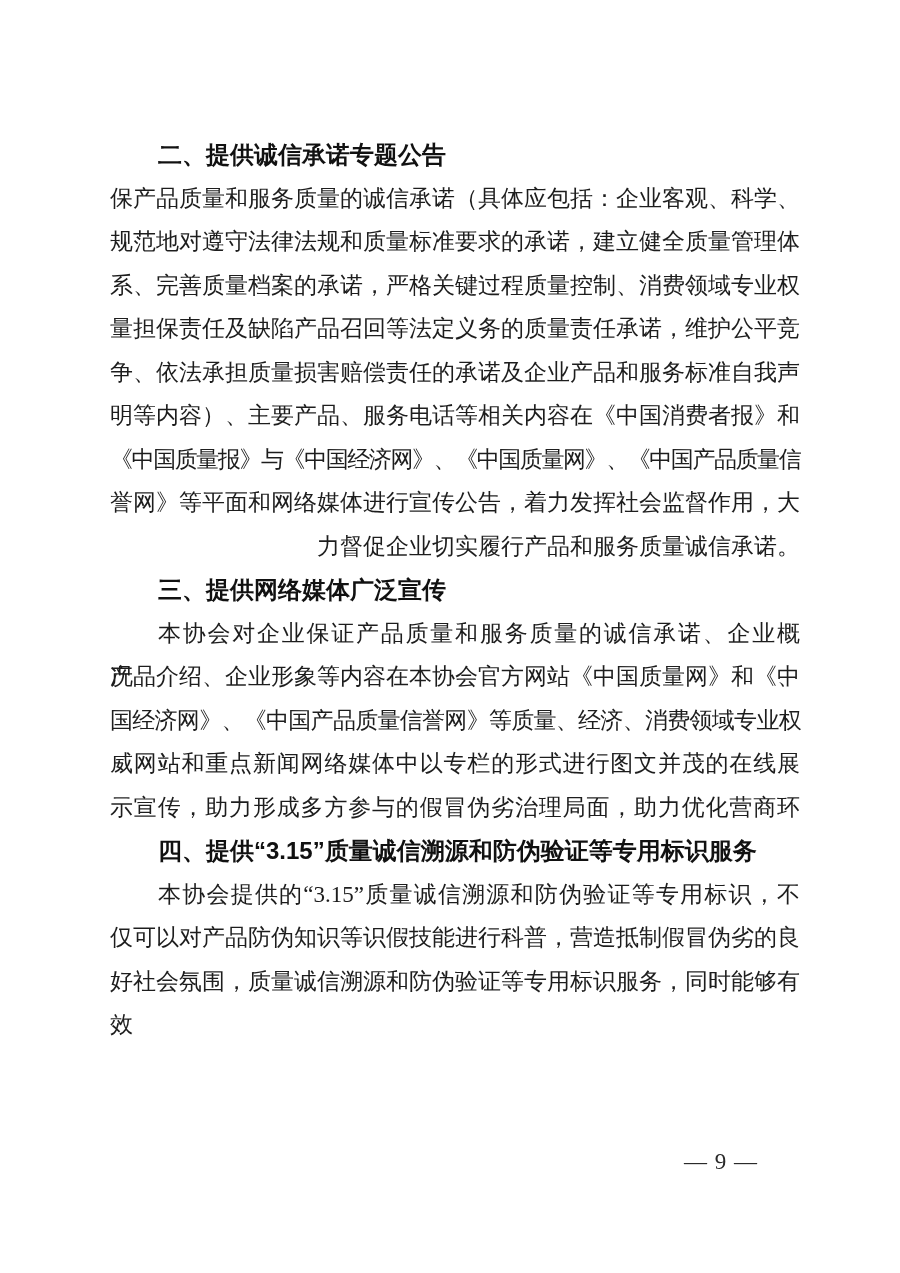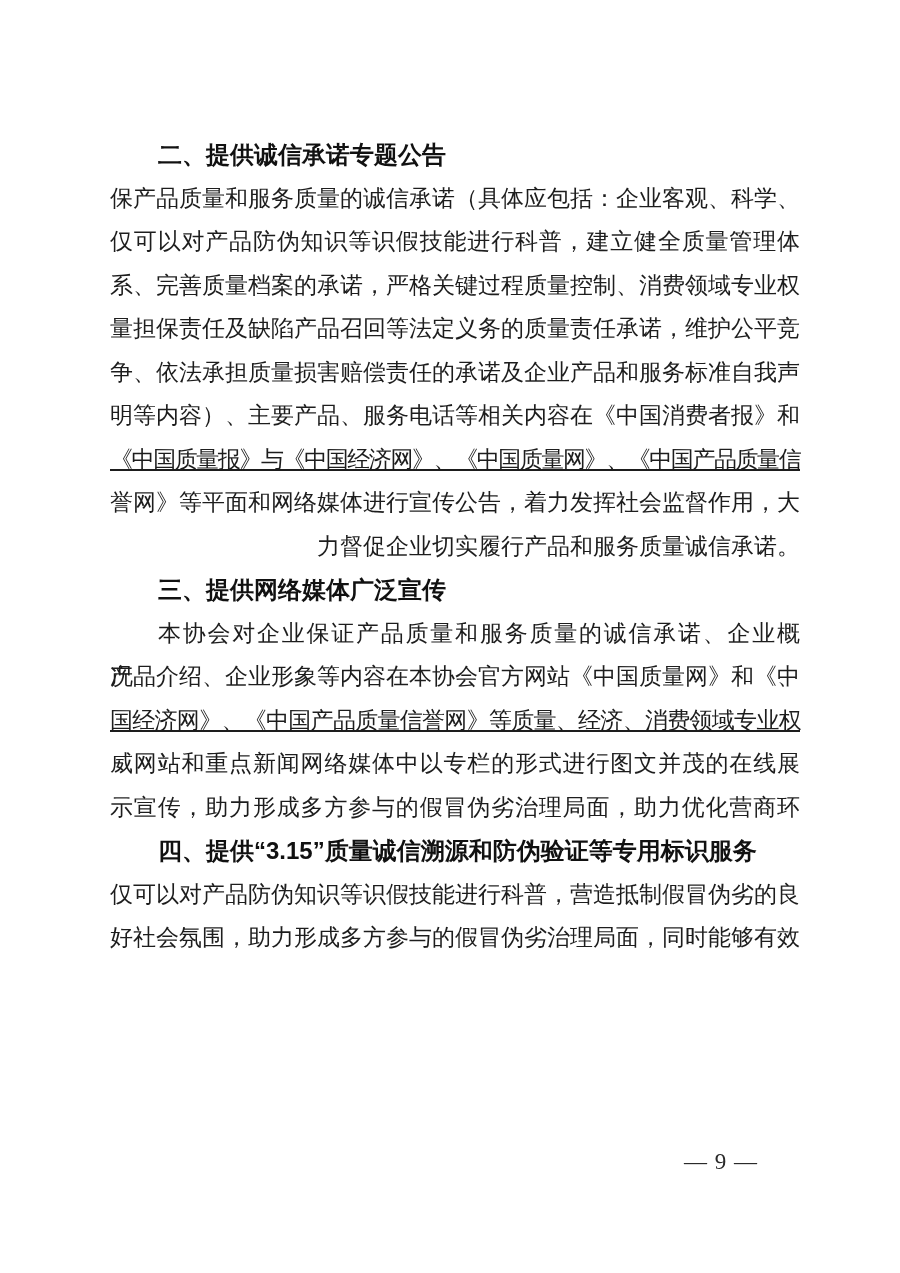--- a/index.html
+++ b/index.html
@@ -37,21 +37,20 @@
     text-align: justify;
     text-align-last: justify;
   }
   
   .end {
     text-align: right;
   }
   
   .tight {
     letter-spacing: -1.7px;
-    text-decoration: underline;
   }
   .indent {
     text-indent: 48px;
   }
   .heading {
     font-family: "Liberation Sans", "DejaVu Sans", sans-serif;
     font-weight: 700;
     font-size: 24px;
     color: #111111;
     text-indent: 48px;
@@ -69,36 +68,37 @@
   }
 </style>
 </head>
 <body>
 
 <div class="page">
   <div class="content">
 
     <div class="line heading">二、提供诚信承诺专题公告</div>
     <div class="line body-line full">保产品质量和服务质量的诚信承诺（具体应包括：企业客观、科学、</div>
-    <div class="line body-line full">仅可以对产品防伪知识等识假技能进行科普，建立健全质量管理体</div>
+    <div class="line body-line full">规范地对遵守法律法规和质量标准要求的承诺，建立健全质量管理体</div>
     <div class="line body-line full">系、完善质量档案的承诺，严格关键过程质量控制、消费领域专业权</div>
     <div class="line body-line full">量担保责任及缺陷产品召回等法定义务的质量责任承诺，维护公平竞</div>
     <div class="line body-line full">争、依法承担质量损害赔偿责任的承诺及企业产品和服务标准自我声</div>
     <div class="line body-line full">明等内容）、主要产品、服务电话等相关内容在《中国消费者报》和</div>
     <div class="line body-line full tight">《中国质量报》与《中国经济网》、《中国质量网》、《中国产品质量信</div>
     <div class="line body-line full">誉网》等平面和网络媒体进行宣传公告，着力发挥社会监督作用，大</div>
     <div class="line body-line end">力督促企业切实履行产品和服务质量诚信承诺。</div>
 
     <div class="line heading">三、提供网络媒体广泛宣传</div>
     <div class="line body-line full indent">本协会对企业保证产品质量和服务质量的诚信承诺、企业概况、</div>
     <div class="line body-line full">产品介绍、企业形象等内容在本协会官方网站《中国质量网》和《中</div>
     <div class="line body-line full tight">国经济网》、《中国产品质量信誉网》等质量、经济、消费领域专业权</div>
     <div class="line body-line full">威网站和重点新闻网络媒体中以专栏的形式进行图文并茂的在线展</div>
     <div class="line body-line full">示宣传，助力形成多方参与的假冒伪劣治理局面，助力优化营商环</div>
 
     <div class="line heading">四、提供“3.15”质量诚信溯源和防伪验证等专用标识服务</div>
+    <div class="line body-line full indent">本协会提供的“3.15”质量诚信溯源和防伪验证等专用标识，不</div>
     <div class="line body-line full">仅可以对产品防伪知识等识假技能进行科普，营造抵制假冒伪劣的良</div>
-    <div class="line body-line full">好社会氛围，助力形成多方参与的假冒伪劣治理局面，同时能够有效</div>
+    <div class="line body-line full">好社会氛围，质量诚信溯源和防伪验证等专用标识服务，同时能够有效</div>
 
   </div>
 
   <div class="page-number">— 9 —</div>
 </div>
 
 </body></html>

